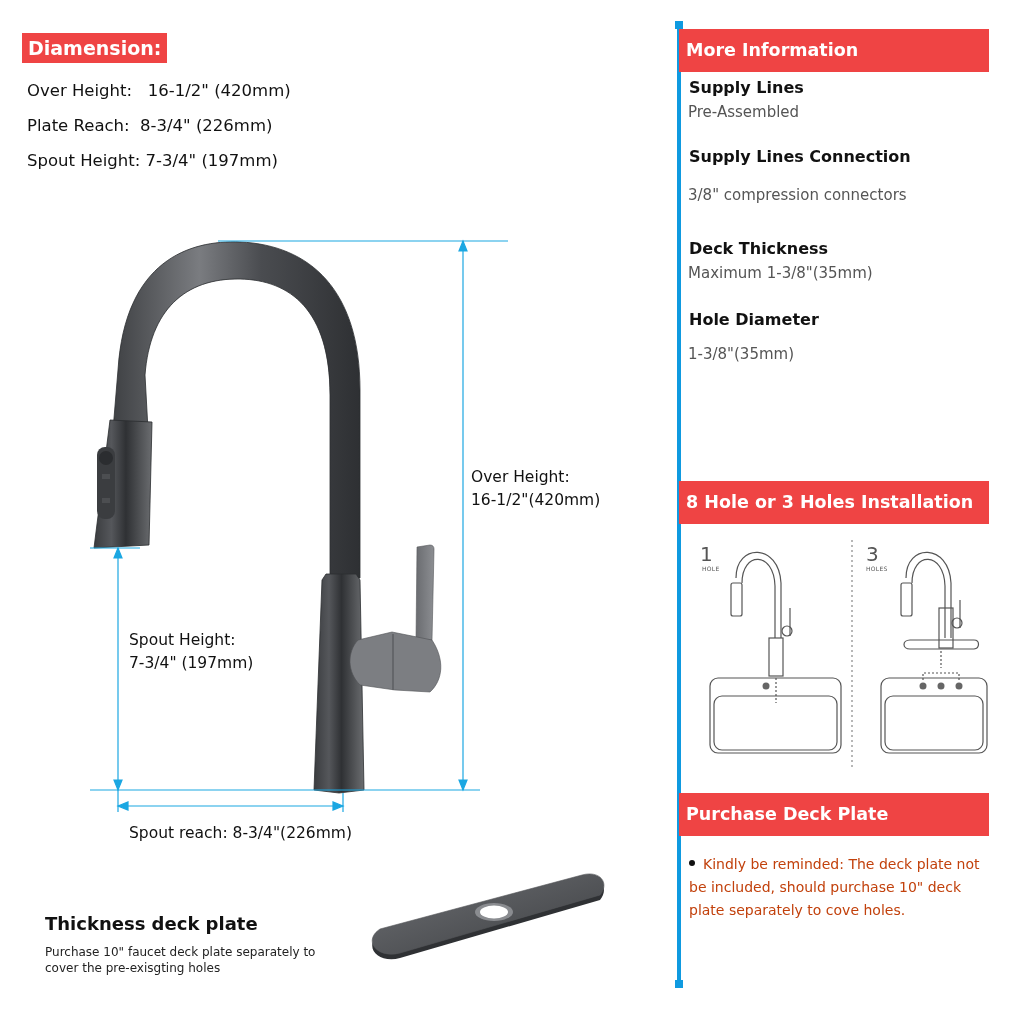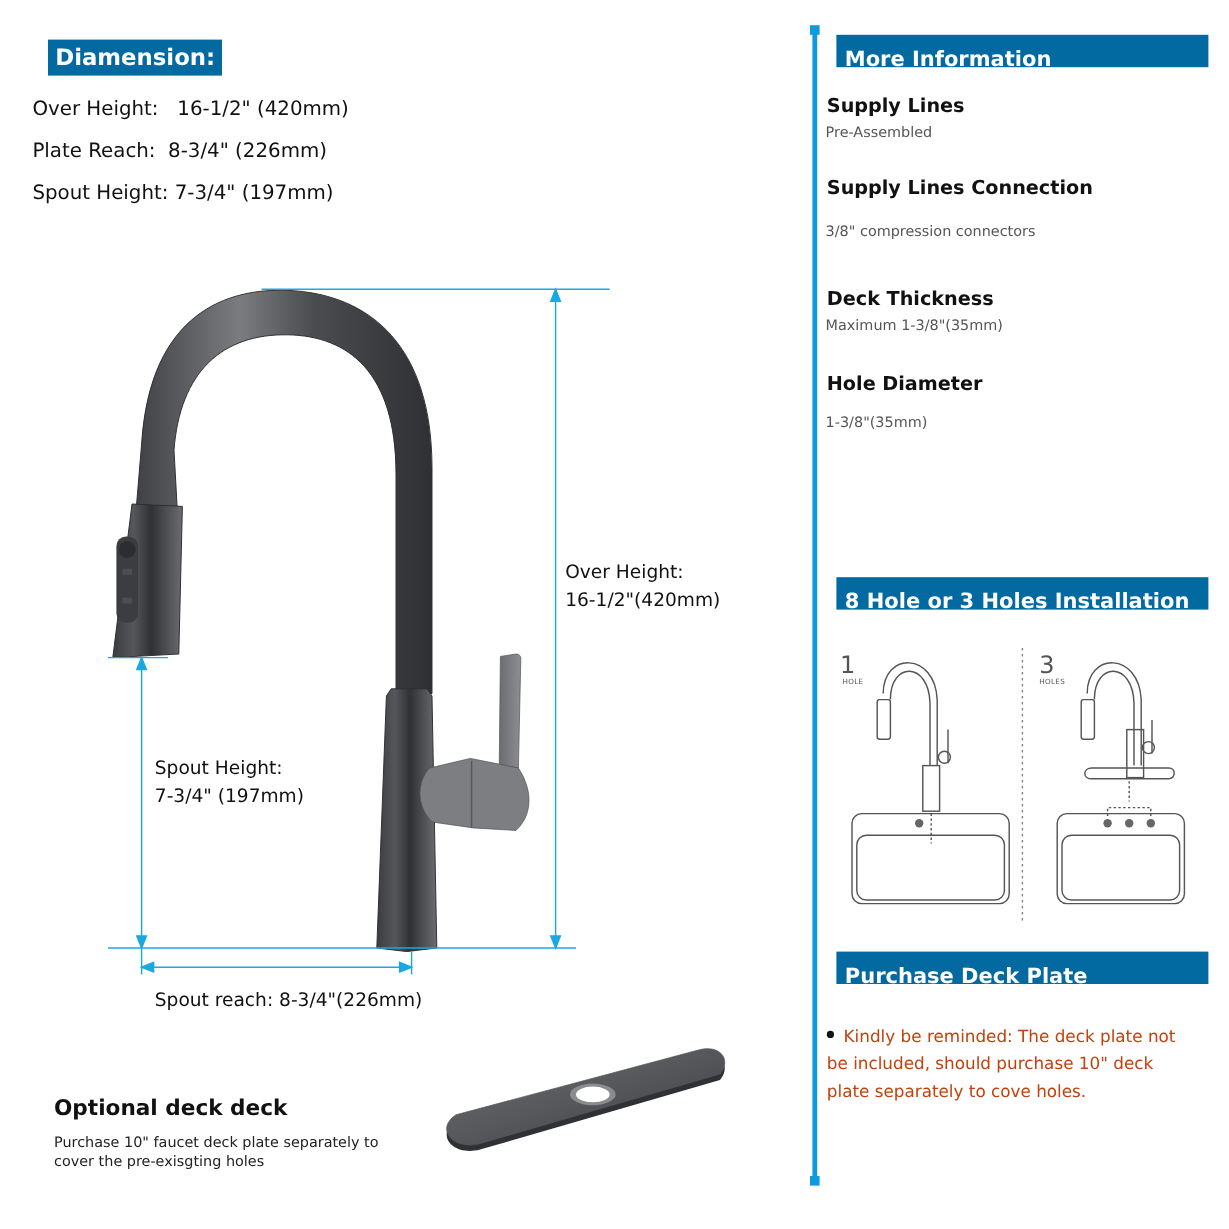--- a/index.html
+++ b/index.html
@@ -1,31 +1,31 @@
 <!DOCTYPE html>
 <html><head>
 <meta charset="utf-8">
 <style>
   html, body { margin:0; padding:0; background:#ffffff; }
   body { width:1024px; height:1024px; position:relative; overflow:hidden;
          font-family:"DejaVu Sans", "Liberation Sans", sans-serif; color:#111; }
   .abs { position:absolute; }
-  .badge { background:#0369a1; color:#fff; font-weight:bold;margin-left:18px; }
+  .badge { background:#ef4444; color:#fff; font-weight:bold; }
   .dim-title { left:22px; top:33px; height:30px; padding:0 6px; font-size:19px; line-height:30px; }
   .spec { left:27px; font-size:16.5px; color:#111; white-space:pre; }
   .dim-label { font-size:15.5px; color:#111; line-height:23px; white-space:pre; }
   .opt-title { left:45px; top:913px; font-size:18px; font-weight:bold; color:#111; }
   .opt-text { left:45px; top:944px; width:300px; font-size:12px; line-height:16px; color:#222; }
   
   .rail { left:677px; top:22px; width:4px; height:965px; background:#0f9ae0; }
   .rail-cap-top { left:675px; top:21px; width:8px; height:8px; background:#0f9ae0; }
   .rail-cap-bot { left:675px; top:980px; width:8px; height:8px; background:#0f9ae0; }
-  .sec-head { left:679px; width:310px; height:27px; font-size:17.5px; line-height:43px; padding-left:7px; box-sizing:border-box; }
+  .sec-head { left:679px; width:310px; height:43px; font-size:17.5px; line-height:43px; padding-left:7px; box-sizing:border-box; }
   .info-h { left:689px; font-size:16px; font-weight:bold; color:#111; }
-  .info-v { left:688px; font-size:12px; color:#555;text-align:right; }
+  .info-v { left:688px; font-size:15px; color:#555;text-align:right; }
   .note { left:689px; top:853px; width:300px; font-size:14px; line-height:23px; color:#c2410c; }
   .note .dot { display:inline-block; width:6px; height:6px; border-radius:50%; background:#111; margin-right:8px; vertical-align:middle; position:relative; top:-2px; }
   .install-box { left:684px; top:528px; width:336px; height:250px; }
   .hole-num { font-size:20px; color:#555; font-weight:normal; }
   .hole-cap { font-size:6px; color:#555; letter-spacing:0.3px; }
 </style>
 </head>
 <body>
 
 <div class="abs badge dim-title">Diamension:</div>
@@ -84,21 +84,21 @@
     <line x1="118" y1="806" x2="343" y2="806"></line>
     <polygon points="118,806 128,802 128,810"></polygon>
     <polygon points="343,806 333,802 333,810"></polygon>
   </g>
 </svg>
 
 <div class="abs dim-label" style="left:471px;top:466px;"><div>Over Height:</div><div>16-1/2"(420mm)</div></div>
 <div class="abs dim-label" style="left:129px;top:629px;"><div>Spout Height:</div><div>7-3/4" (197mm)</div></div>
 <div class="abs dim-label" style="left:129px;top:822px;">Spout reach: 8-3/4"(226mm)</div>
 
-<div class="abs opt-title">Optional deck deck</div>
+<div class="abs opt-title">Thickness deck plate</div>
 <div class="abs opt-text">Purchase 10" faucet deck plate separately to cover the pre-exisgting holes</div>
 
 <svg class="abs" style="left:360px;top:866px;" width="260" height="100" viewBox="0 0 260 100">
   <defs>
     <linearGradient id="plate" x1="0" x2="1" y1="0" y2="1">
       <stop offset="0" stop-color="#6e7074"></stop>
       <stop offset="1" stop-color="#3c3e41"></stop>
     </linearGradient>
   </defs>
   <path d="M 20 68 L 222 14 C 240 9, 250 22, 240 34 L 40 92 C 18 98, 2 80, 20 68 Z" fill="#2f3134"></path>

